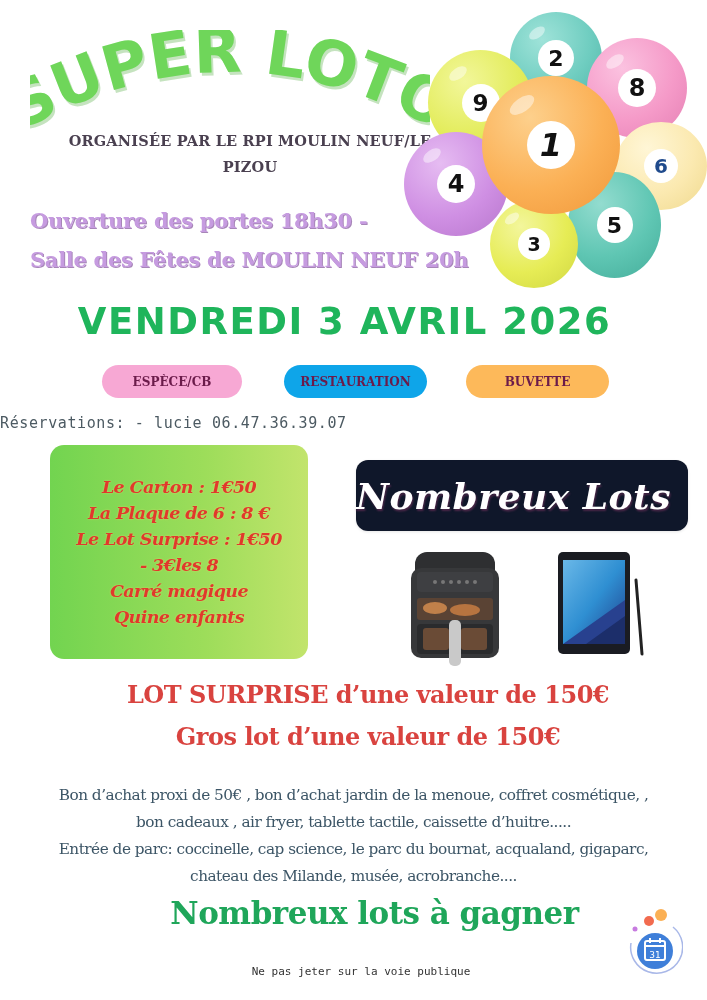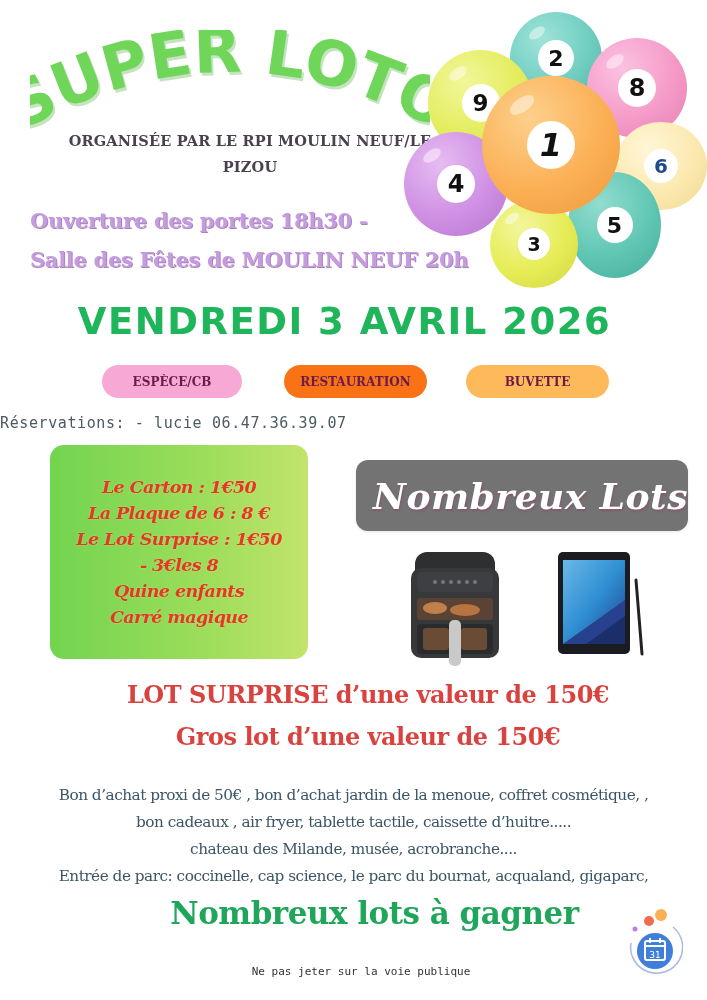--- a/index.html
+++ b/index.html
@@ -60,21 +60,21 @@
     }
     .price-line {
       font-family: "DejaVu Serif", serif; font-style: italic; font-weight: bold;
       font-size: 17.5px; color: #e0392c; line-height: 26px; letter-spacing: -0.6px;
       text-shadow: 0 0 2px rgba(255,230,120,0.6);
       white-space: nowrap;
     }
 
     .lots-banner {
       position: absolute; left: 356px; top: 460px; width: 332px; height: 71px; border-radius: 12px;
-      background: #737373; display: flex; align-items: center; justify-content: flex-end;
+      background: #0f172a; display: flex; align-items: center; justify-content: flex-start;
       box-shadow: 0 1px 3px rgba(0,0,0,0.1);
     }
     .lots-banner span {
       font-family: "DejaVu Serif", serif; font-style: italic; font-weight: bold;
       font-size: 36px; color: #ffffff; text-shadow: 1px 2px 2px rgba(150,60,110,0.45);
       letter-spacing: 0.5px;
     }
 
     .highlight {
       position: absolute; left: 0; width: 707px; text-align: center;
@@ -157,36 +157,36 @@
 </div>
 
 <div class="info-line" style="top:208px;">Ouverture des portes 18h30 -</div>
 <div class="info-line" style="top:247px;">Salle des Fêtes de MOULIN NEUF 20h</div>
 
 <div class="date">VENDREDI 3 AVRIL 2026</div>
 
 <div class="pill" style="left:102px;width:140px;background:#f7a8d4;">
   <span>ESPÈCE/CB</span>
 </div>
-<div class="pill" style="left:284px;width:143px;background:#f97316;">
+<div class="pill" style="left:284px;width:143px;background:#0ea5e9;">
   <span>RESTAURATION</span>
 </div>
 <div class="pill" style="left:466px;width:143px;background:#fdb95a;">
   <span>BUVETTE</span>
 </div>
 
 <div class="reservation">Réservations: - lucie 06.47.36.39.07</div>
 
 <div class="price-box">
   <div class="price-line">Le Carton : 1€50</div>
   <div class="price-line">La Plaque de 6 : 8 €</div>
   <div class="price-line">Le Lot Surprise : 1€50</div>
   <div class="price-line">- 3€les 8</div>
+  <div class="price-line">Carré magique</div>
   <div class="price-line">Quine enfants</div>
-  <div class="price-line">Carré magique</div>
 </div>
 
 <div class="lots-banner">
   <span>Nombreux Lots</span>
 </div>
 
 <svg class="abs" style="left:405px;top:548px;" width="105" height="120" viewBox="0 0 105 120">
   <rect x="10" y="4" width="80" height="34" rx="12" fill="#2e2f31"></rect>
   <rect x="6" y="20" width="88" height="90" rx="10" fill="#37383a"></rect>
   <rect x="12" y="24" width="76" height="20" rx="4" fill="#3e3f42"></rect>
@@ -219,22 +219,22 @@
   <polygon points="30,94 69,66 69,94" fill="#1c2e6a"></polygon>
   <line x1="80" y1="30" x2="86" y2="104" stroke="#222" stroke-width="3" stroke-linecap="round"></line>
 </svg>
 
 <div class="highlight" style="top:680px;">LOT SURPRISE d’une valeur de 150€</div>
 <div class="highlight" style="top:722px;">Gros lot d’une valeur de 150€</div>
 
 <div class="desc">
   <div>Bon d’achat  proxi de 50€ , bon d’achat jardin de la menoue, coffret cosmétique, ,</div>
   <div>bon cadeaux , air fryer, tablette tactile, caissette d’huitre.....</div>
+  <div>Entrée de parc: coccinelle, cap science, le parc du bournat, acqualand,  gigaparc,</div>
   <div>chateau des Milande, musée, acrobranche....</div>
-  <div>Entrée de parc: coccinelle, cap science, le parc du bournat, acqualand,  gigaparc,</div>
 </div>
 
 <div class="tagline">Nombreux lots à gagner</div>
 
 <div class="footer">Ne pas jeter sur la voie publique</div>
 
 <svg class="cal-badge" viewBox="0 0 60 72">
   <circle cx="26" cy="16" r="5" fill="#f26b4f"></circle>
   <circle cx="38" cy="10" r="6" fill="#fbb055"></circle>
   <circle cx="12" cy="24" r="2.5" fill="#c77be0"></circle>

